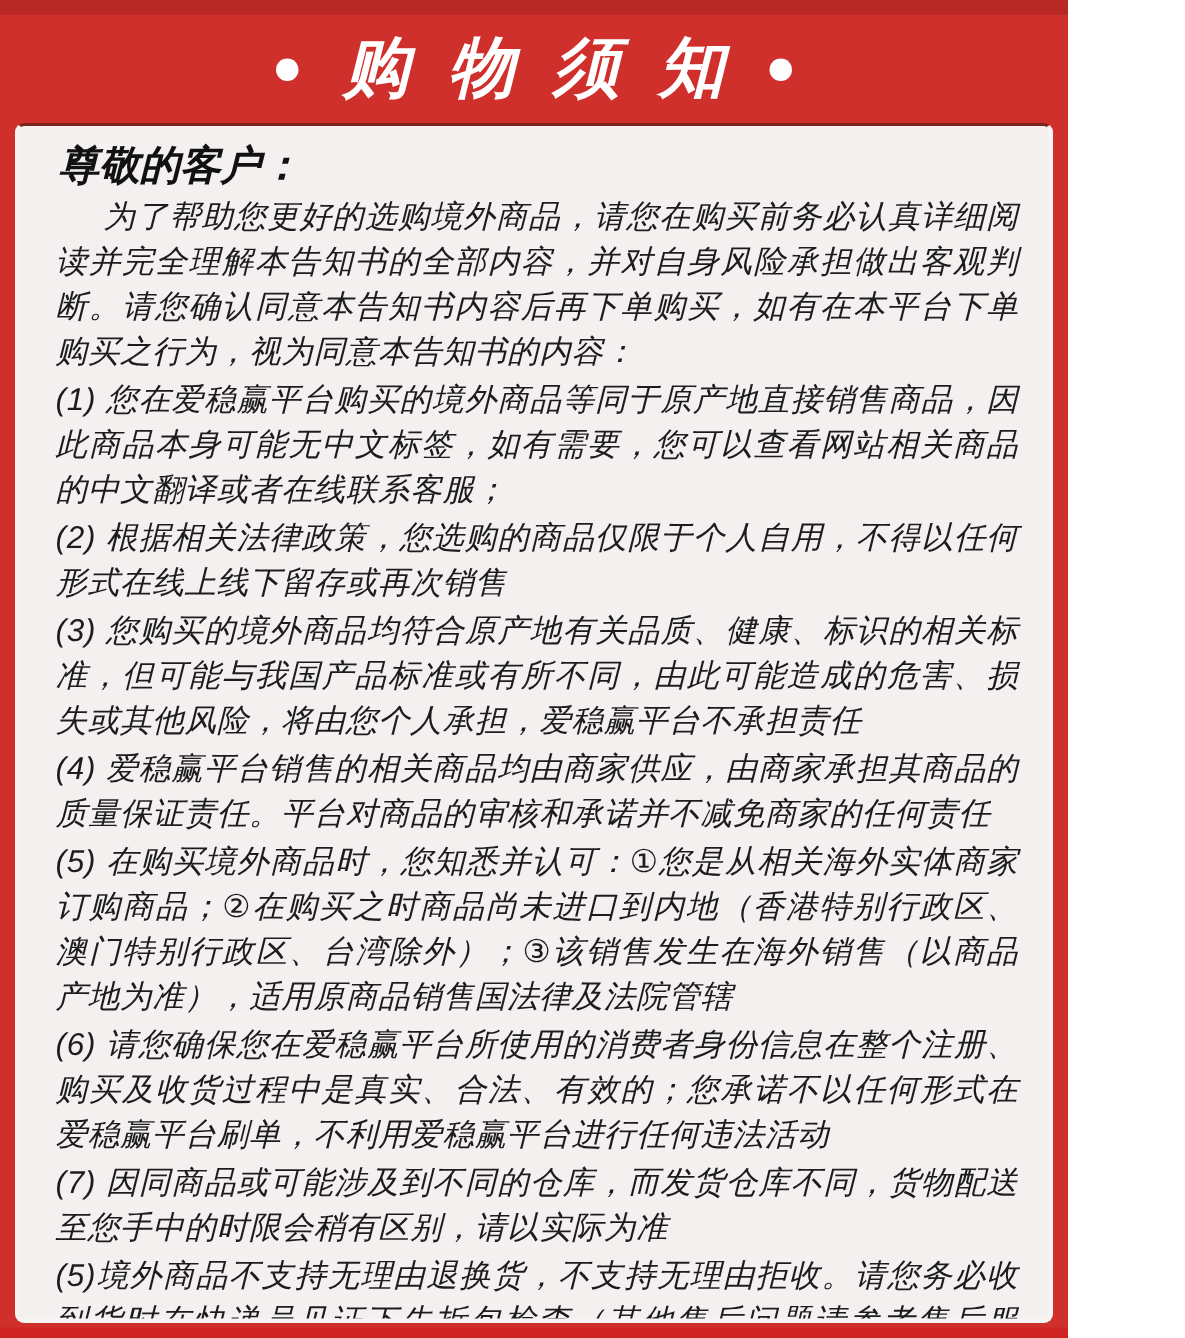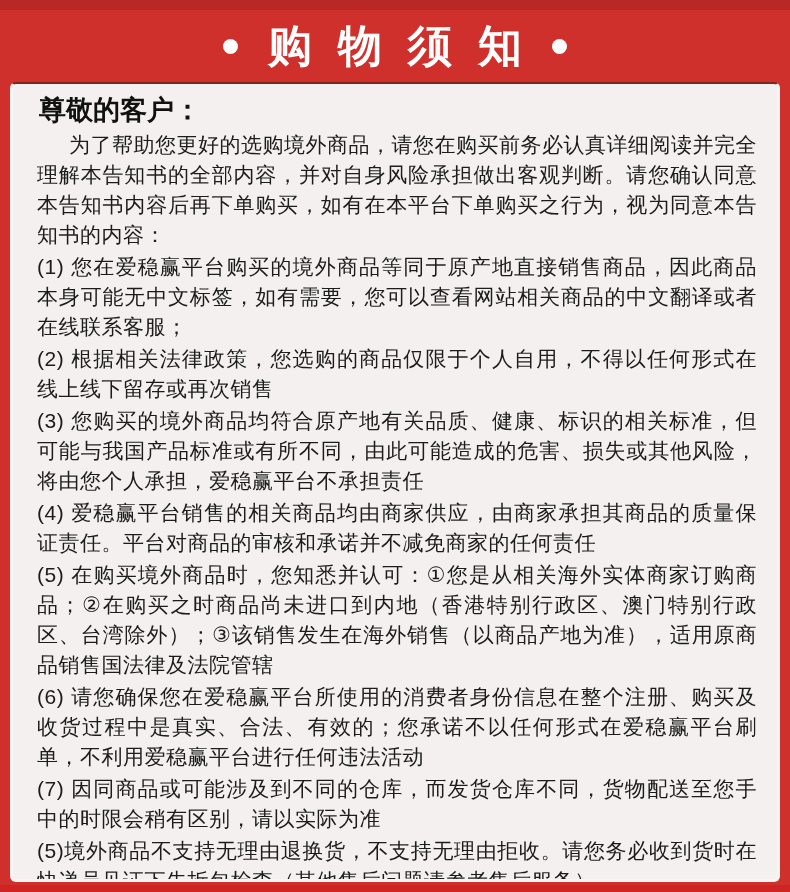--- a/index.html
+++ b/index.html
@@ -2,24 +2,25 @@
 <html><head>
 <meta charset="utf-8">
 <style>
   html,body{margin:0;padding:0;}
   body{
     width:790px;height:892px;
     font-family:"Liberation Sans","DejaVu Sans",sans-serif;
     overflow:hidden;
   }
   .page{
-    width:790px;height:892px;
+    width:712px;height:892px;
     background:#d0302b;
     box-sizing:border-box;
     position:relative;
+    font-style:italic;
   }
   .top-strip{
     height:10px;width:100%;
     background:#b82824;
   }
   .banner{
     height:72px;
     display:flex;
     align-items:center;
     justify-content:center;

